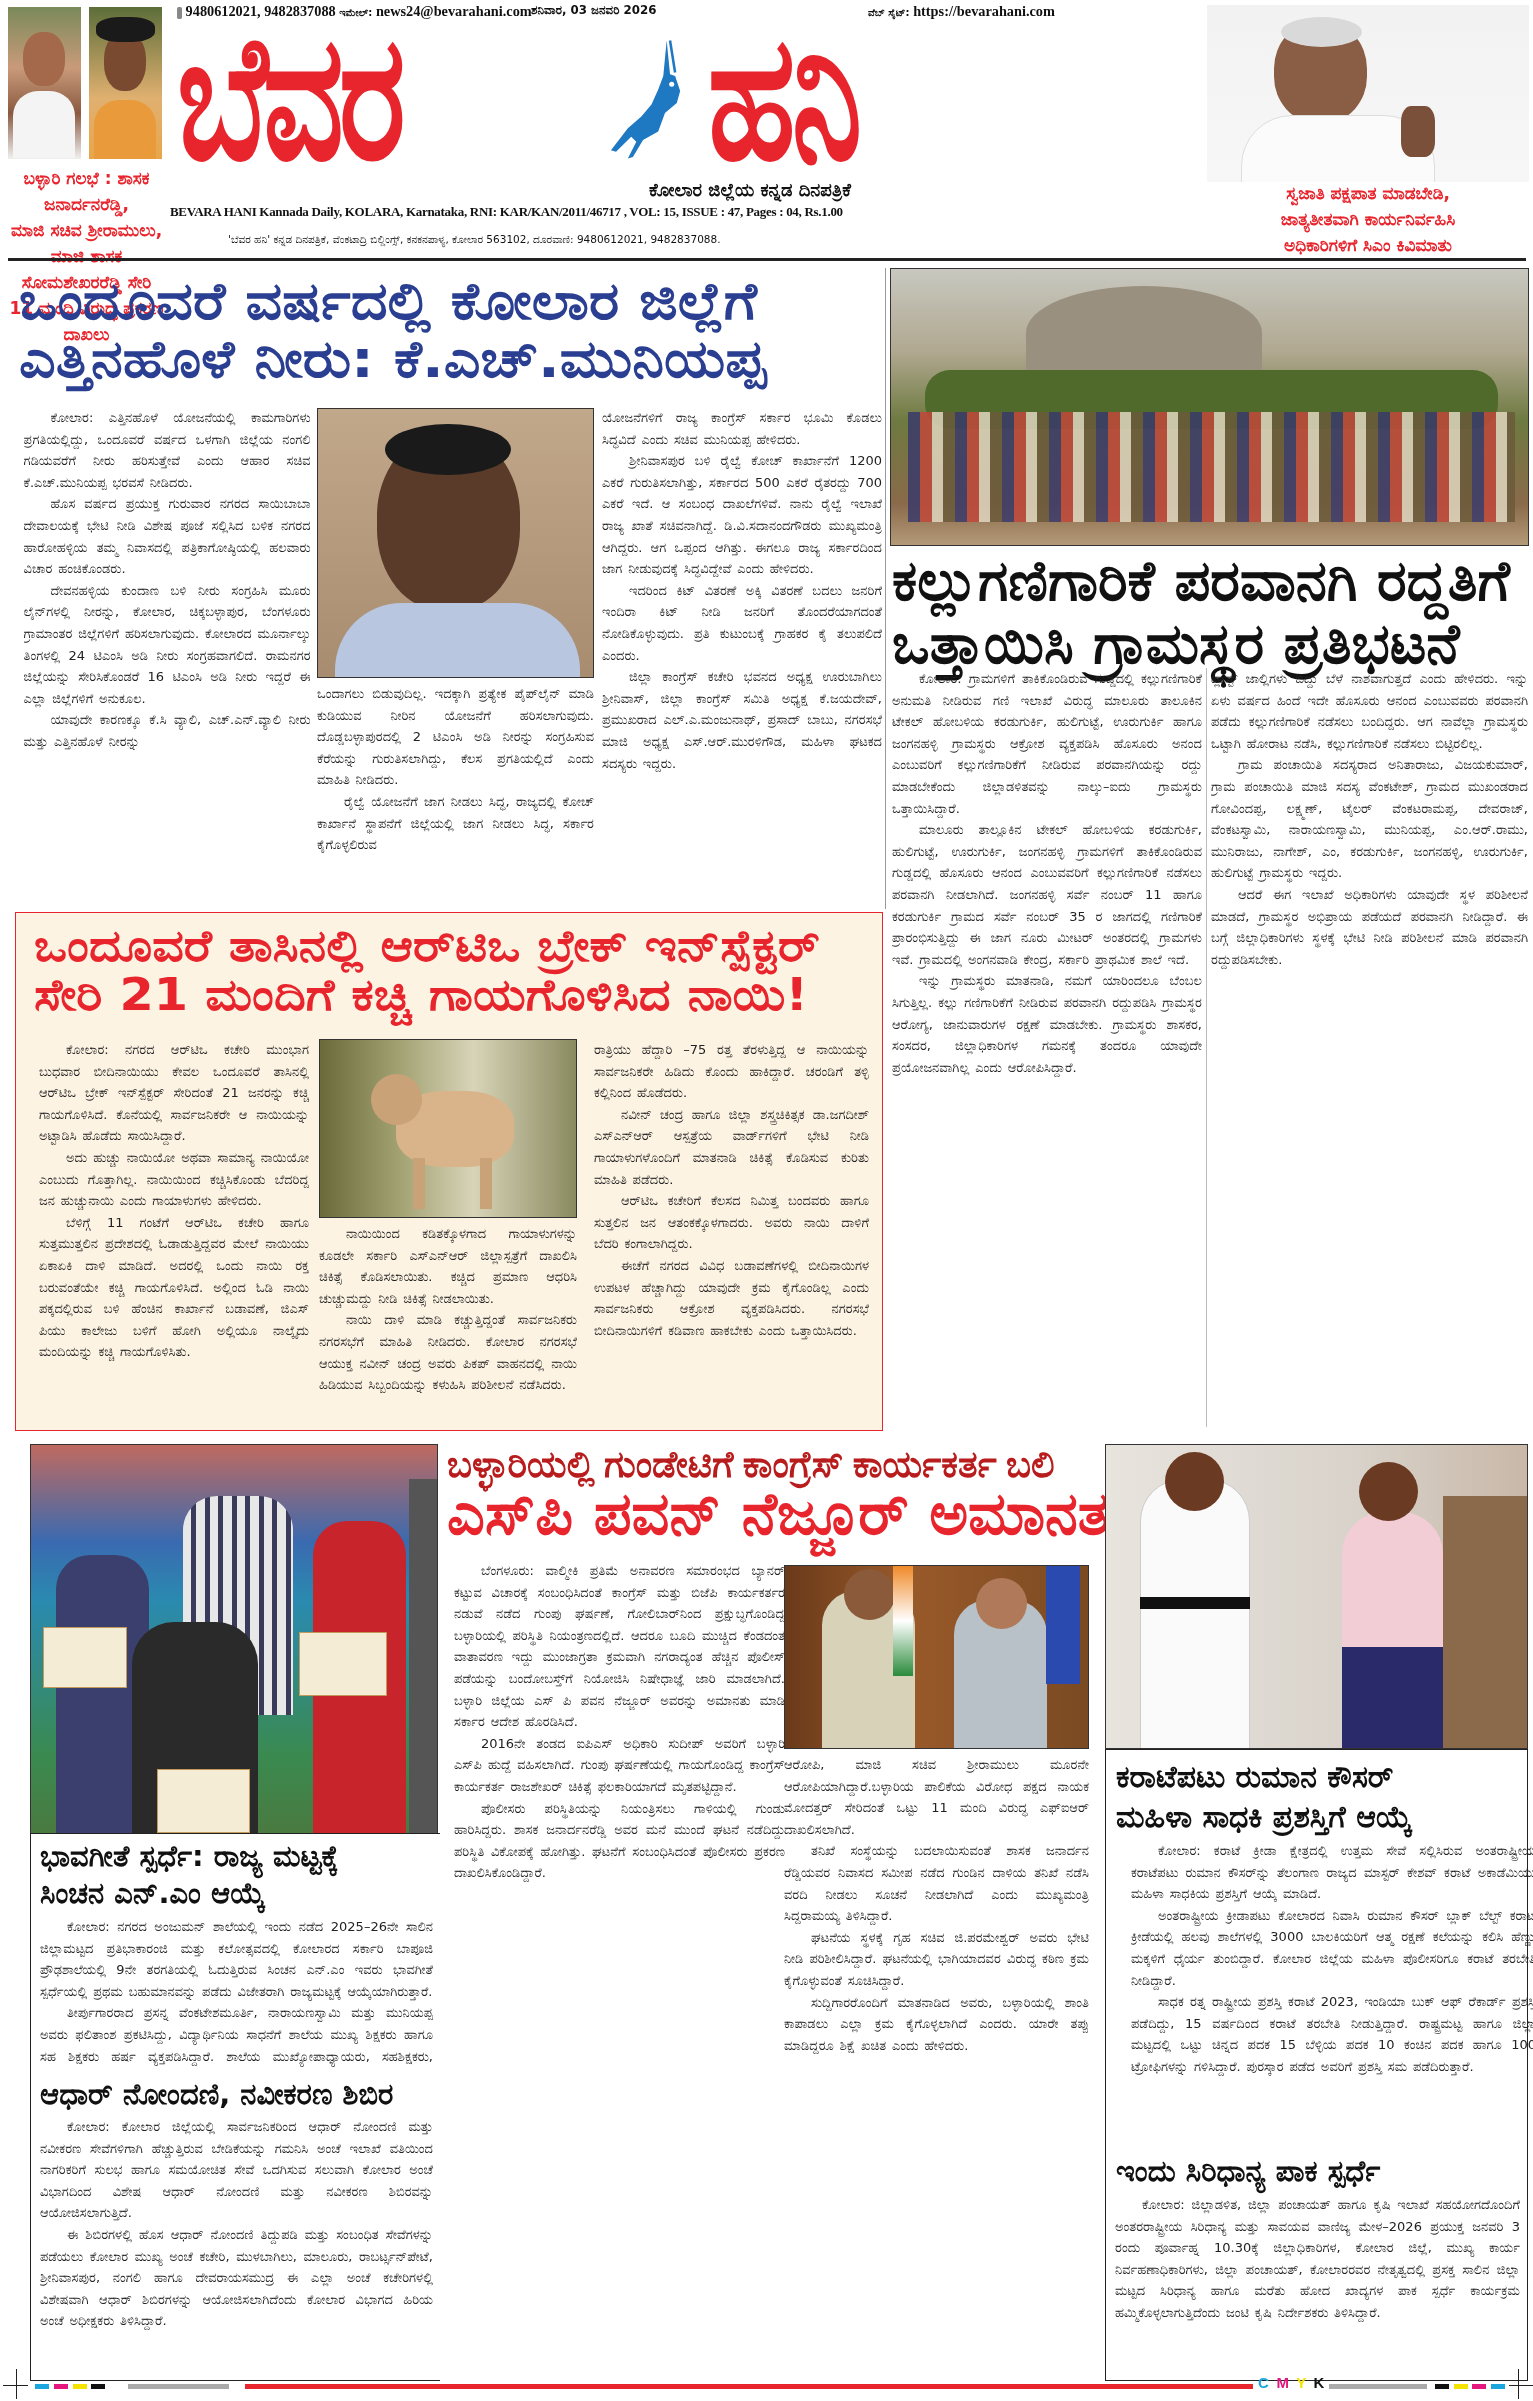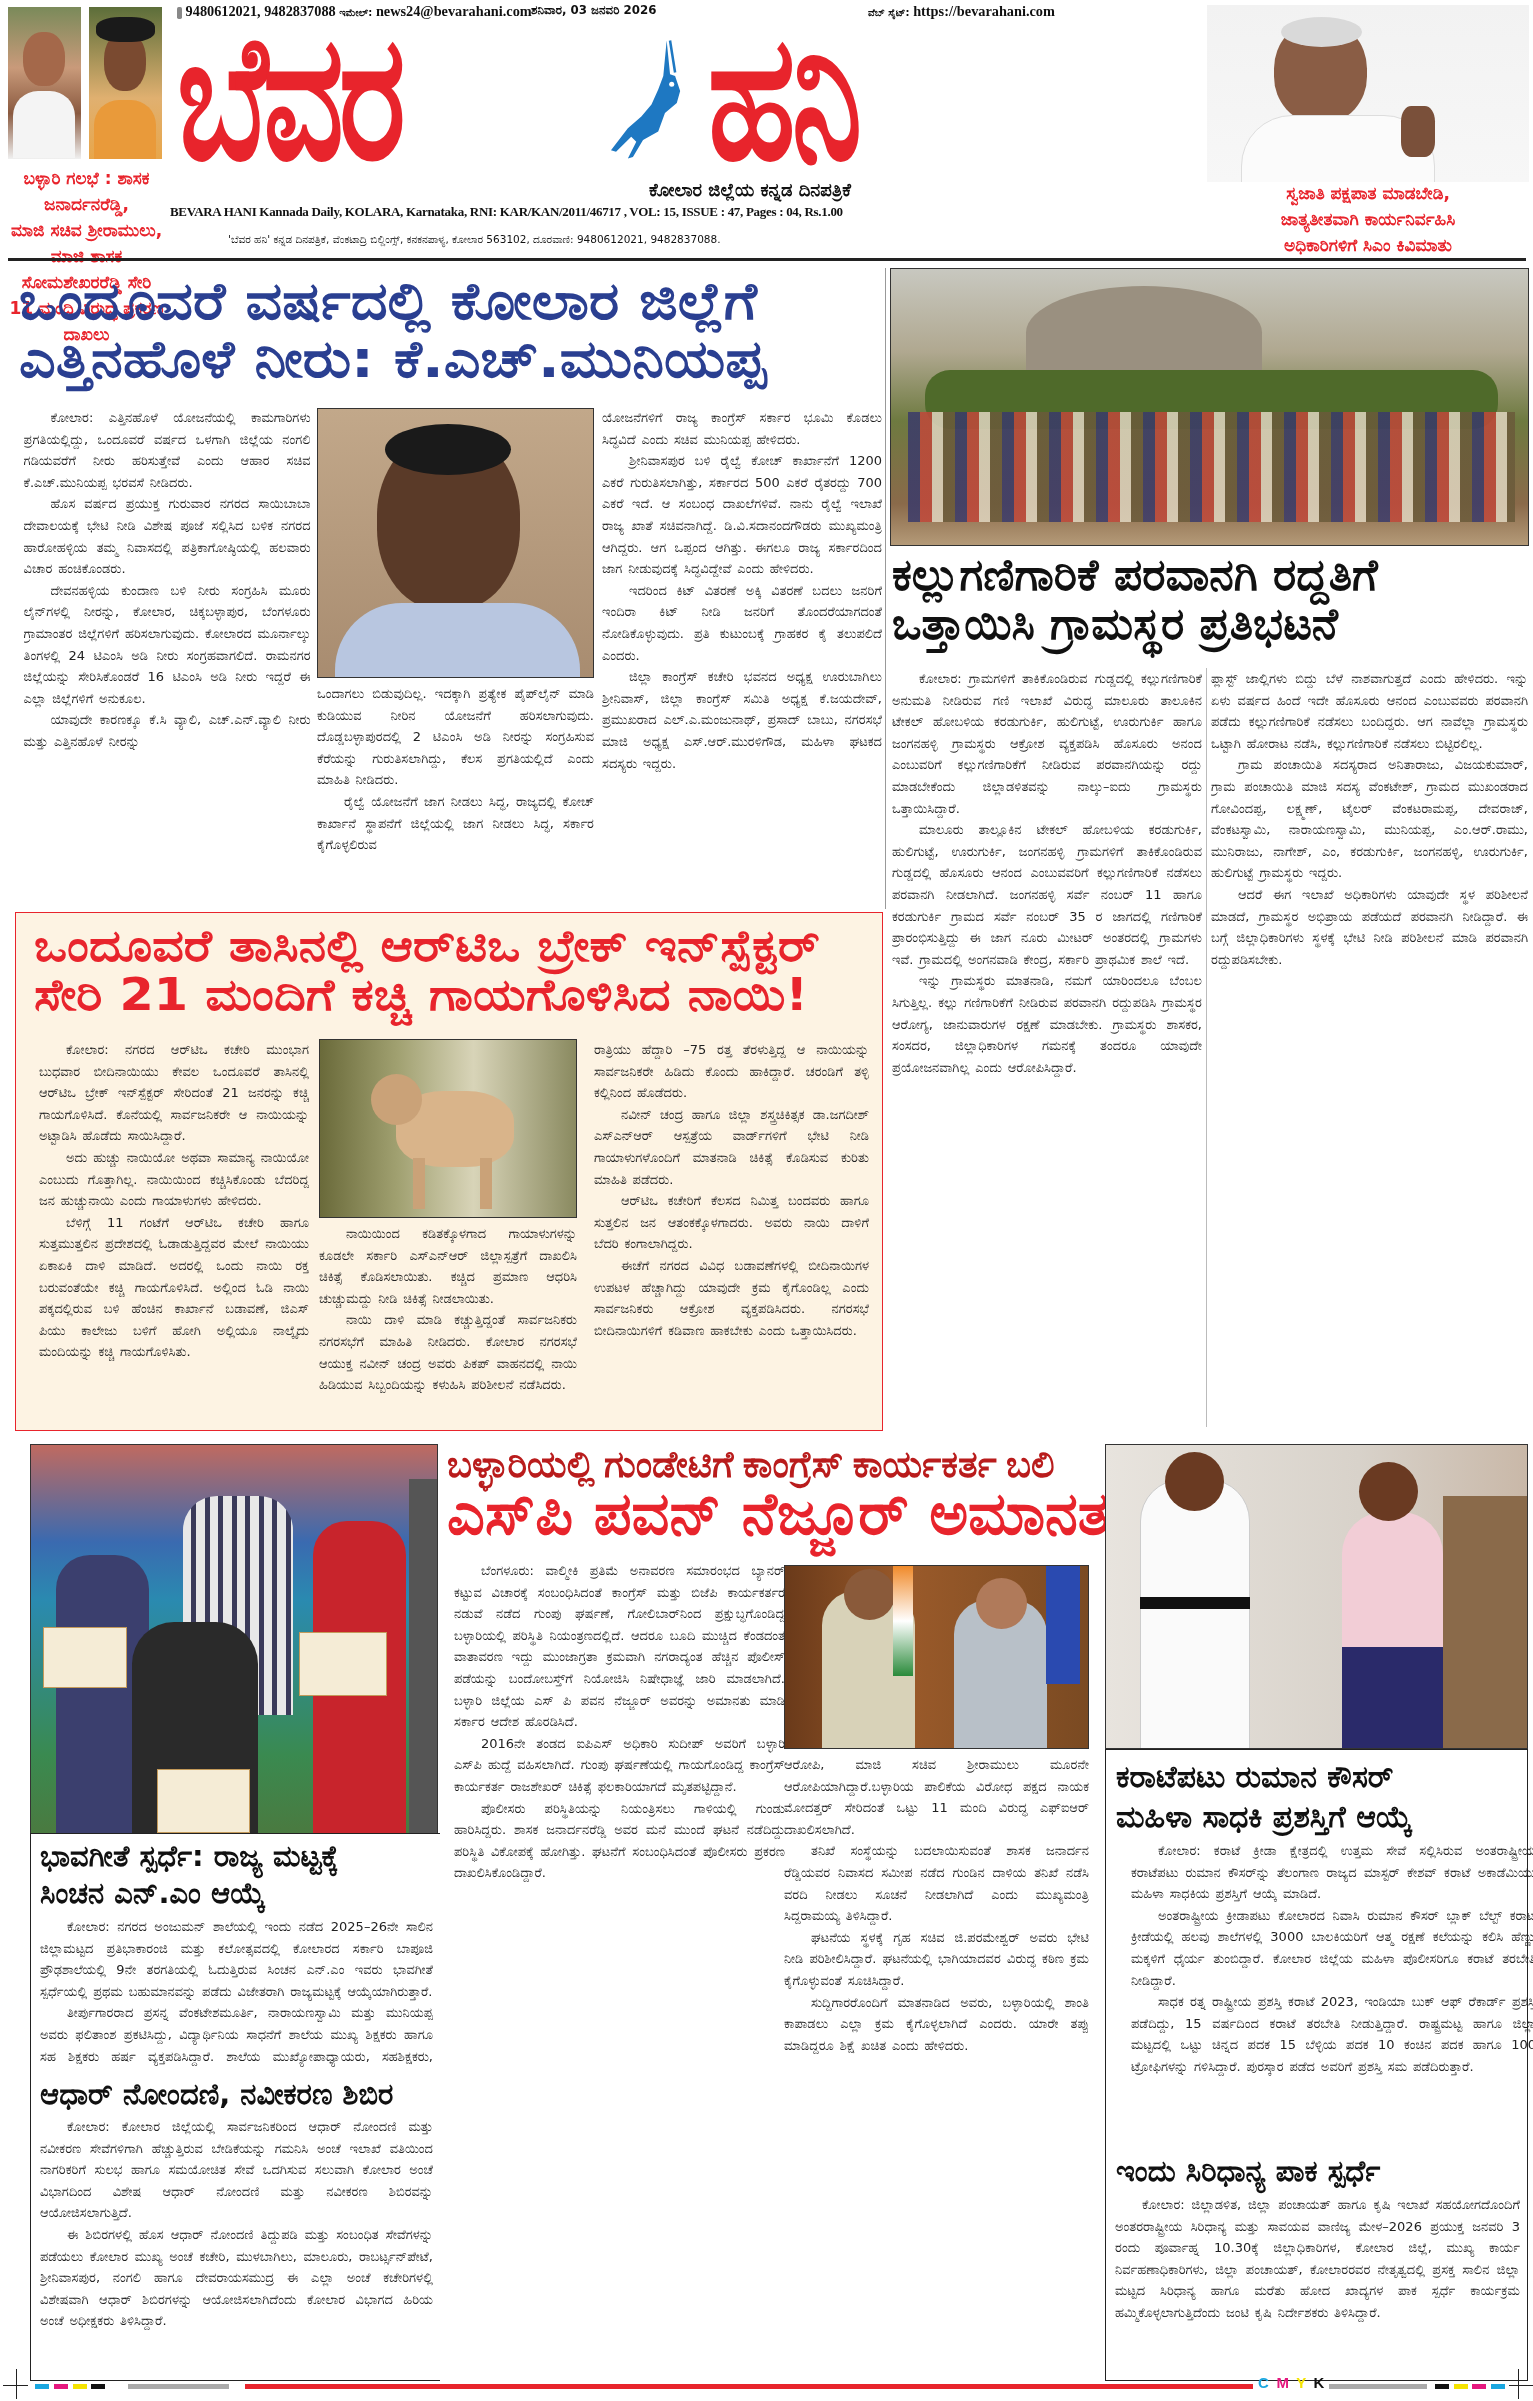--- a/index.html
+++ b/index.html
@@ -110,21 +110,21 @@
   <p>ಶ್ರೀನಿವಾಸಪುರ ಬಳಿ ರೈಲ್ವೆ ಕೋಚ್ ಕಾರ್ಖಾನೆಗೆ 1200 ಎಕರೆ ಗುರುತಿಸಲಾಗಿತ್ತು, ಸರ್ಕಾರದ 500 ಎಕರೆ ರೈತರದ್ದು 700 ಎಕರೆ ಇದೆ. ಆ ಸಂಬಂಧ ದಾಖಲೆಗಳಿವೆ. ನಾನು ರೈಲ್ವೆ ಇಲಾಖೆ ರಾಜ್ಯ ಖಾತೆ ಸಚಿವನಾಗಿದ್ದೆ. ಡಿ.ವಿ.ಸದಾನಂದಗೌಡರು ಮುಖ್ಯಮಂತ್ರಿ ಆಗಿದ್ದರು. ಆಗ ಒಪ್ಪಂದ ಆಗಿತ್ತು. ಈಗಲೂ ರಾಜ್ಯ ಸರ್ಕಾರದಿಂದ ಜಾಗ ನೀಡುವುದಕ್ಕೆ ಸಿದ್ಧವಿದ್ದೇವೆ ಎಂದು ಹೇಳಿದರು.</p>
   <p>ಇದರಿಂದ ಕಿಟ್ ವಿತರಣೆ ಅಕ್ಕಿ ವಿತರಣೆ ಬದಲು ಜನರಿಗೆ ಇಂದಿರಾ ಕಿಟ್ ನೀಡಿ ಜನರಿಗೆ ತೊಂದರೆಯಾಗದಂತೆ ನೋಡಿಕೊಳ್ಳುವುದು. ಪ್ರತಿ ಕುಟುಂಬಕ್ಕೆ ಗ್ರಾಹಕರ ಕೈ ತಲುಪಲಿದೆ ಎಂದರು.</p>
   <p>ಜಿಲ್ಲಾ ಕಾಂಗ್ರೆಸ್ ಕಚೇರಿ ಭವನದ ಅಧ್ಯಕ್ಷ ಊರುಬಾಗಿಲು ಶ್ರೀನಿವಾಸ್, ಜಿಲ್ಲಾ ಕಾಂಗ್ರೆಸ್ ಸಮಿತಿ ಅಧ್ಯಕ್ಷ ಕೆ.ಜಯದೇವ್, ಪ್ರಮುಖರಾದ ಎಲ್.ಎ.ಮಂಜುನಾಥ್, ಪ್ರಸಾದ್ ಬಾಬು, ನಗರಸಭೆ ಮಾಜಿ ಅಧ್ಯಕ್ಷ ಎಸ್.ಆರ್.ಮುರಳಿಗೌಡ, ಮಹಿಳಾ ಘಟಕದ ಸದಸ್ಯರು ಇದ್ದರು.</p>
 </div>
 
 <div class="photo" style="left:890px;top:268px;width:639px;height:278px;background:linear-gradient(180deg,#c8c8c0 0%,#b0a890 30%,#6e7a40 55%,#8a6a4a 85%,#b49a78 100%);">
   <div style="position:absolute;left:135px;top:17px;width:236px;height:93px;border-radius:50% 50% 10% 10%;background:#9a9080;"></div>
   <div style="position:absolute;left:34px;top:101px;width:573px;height:59px;background:#4f6a2a;border-radius:25px;"></div>
   <div style="position:absolute;left:17px;top:143px;width:607px;height:110px;background:repeating-linear-gradient(90deg,#3a3a6a 0 11.8px,#c0483a 11.8px 23.6px,#e0d6c0 23.6px 35px,#6a5a3a 35px 47px);opacity:0.85;"></div>
 </div>
-<div class="headline hl-black" style="left:892px;top:550px;font-size:44px;">
+<div class="headline hl-black" style="left:892px;top:550px;font-size:56px;">
   <div>ಕಲ್ಲುಗಣಿಗಾರಿಕೆ ಪರವಾನಗಿ ರದ್ದತಿಗೆ</div>
   <div>ಒತ್ತಾಯಿಸಿ ಗ್ರಾಮಸ್ಥರ ಪ್ರತಿಭಟನೆ</div>
 </div>
 <div class="col body-text" style="left:892px;top:668px;width:310px;height:1088px;">
   <p>ಕೋಲಾರ: ಗ್ರಾಮಗಳಿಗೆ ತಾಕಿಕೊಂಡಿರುವ ಗುಡ್ಡದಲ್ಲಿ ಕಲ್ಲುಗಣಿಗಾರಿಕೆ ಅನುಮತಿ ನೀಡಿರುವ ಗಣಿ ಇಲಾಖೆ ವಿರುದ್ಧ ಮಾಲೂರು ತಾಲೂಕಿನ ಟೇಕಲ್ ಹೋಬಳಿಯ ಕರಡುಗುರ್ಕಿ, ಹುಲಿಗುಟ್ಟೆ, ಊರುಗುರ್ಕಿ ಹಾಗೂ ಜಂಗನಹಳ್ಳಿ ಗ್ರಾಮಸ್ಥರು ಆಕ್ರೋಶ ವ್ಯಕ್ತಪಡಿಸಿ ಹೊಸೂರು ಅನಂದ ಎಂಬುವರಿಗೆ ಕಲ್ಲುಗಣಿಗಾರಿಕೆಗೆ ನೀಡಿರುವ ಪರವಾನಗಿಯನ್ನು ರದ್ದು ಮಾಡಬೇಕೆಂದು ಜಿಲ್ಲಾಡಳಿತವನ್ನು ನಾಲ್ಕು–ಐದು ಗ್ರಾಮಸ್ಥರು ಒತ್ತಾಯಿಸಿದ್ದಾರೆ.</p>
   <p>ಮಾಲೂರು ತಾಲ್ಲೂಕಿನ ಟೇಕಲ್ ಹೋಬಳಿಯ ಕರಡುಗುರ್ಕಿ, ಹುಲಿಗುಟ್ಟೆ, ಊರುಗುರ್ಕಿ, ಜಂಗನಹಳ್ಳಿ ಗ್ರಾಮಗಳಿಗೆ ತಾಕಿಕೊಂಡಿರುವ ಗುಡ್ಡದಲ್ಲಿ ಹೊಸೂರು ಆನಂದ ಎಂಬುವವರಿಗೆ ಕಲ್ಲುಗಣಿಗಾರಿಕೆ ನಡೆಸಲು ಪರವಾನಗಿ ನೀಡಲಾಗಿದೆ. ಜಂಗನಹಳ್ಳಿ ಸರ್ವೆ ನಂಬರ್ 11 ಹಾಗೂ ಕರಡುಗುರ್ಕಿ ಗ್ರಾಮದ ಸರ್ವೆ ನಂಬರ್ 35 ರ ಜಾಗದಲ್ಲಿ ಗಣಿಗಾರಿಕೆ ಪ್ರಾರಂಭಿಸುತ್ತಿದ್ದು ಈ ಜಾಗ ನೂರು ಮೀಟರ್ ಅಂತರದಲ್ಲಿ ಗ್ರಾಮಗಳು ಇವೆ. ಗ್ರಾಮದಲ್ಲಿ ಅಂಗನವಾಡಿ ಕೇಂದ್ರ, ಸರ್ಕಾರಿ ಪ್ರಾಥಮಿಕ ಶಾಲೆ ಇದೆ.</p>
   <p>ಇನ್ನು ಗ್ರಾಮಸ್ಥರು ಮಾತನಾಡಿ, ನಮಗೆ ಯಾರಿಂದಲೂ ಬೆಂಬಲ ಸಿಗುತ್ತಿಲ್ಲ. ಕಲ್ಲು ಗಣಿಗಾರಿಕೆಗೆ ನೀಡಿರುವ ಪರವಾನಗಿ ರದ್ದುಪಡಿಸಿ ಗ್ರಾಮಸ್ಥರ ಆರೋಗ್ಯ, ಜಾನುವಾರುಗಳ ರಕ್ಷಣೆ ಮಾಡಬೇಕು. ಗ್ರಾಮಸ್ಥರು ಶಾಸಕರ, ಸಂಸದರ, ಜಿಲ್ಲಾಧಿಕಾರಿಗಳ ಗಮನಕ್ಕೆ ತಂದರೂ ಯಾವುದೇ ಪ್ರಯೋಜನವಾಗಿಲ್ಲ ಎಂದು ಆರೋಪಿಸಿದ್ದಾರೆ.</p>
 </div>
 <div class="col body-text" style="left:1211px;top:668px;width:317px;height:759px;">
   <p style="text-indent:0">ಪ್ಲಾಸ್ಟ್ ಜಾಲ್ಲಿಗಳು ಬಿದ್ದು ಬೆಳೆ ನಾಶವಾಗುತ್ತದೆ ಎಂದು ಹೇಳಿದರು. ಇನ್ನು ಏಳು ವರ್ಷದ ಹಿಂದೆ ಇದೇ ಹೊಸೂರು ಆನಂದ ಎಂಬುವವರು ಪರವಾನಗಿ ಪಡೆದು ಕಲ್ಲುಗಣಿಗಾರಿಕೆ ನಡೆಸಲು ಬಂದಿದ್ದರು. ಆಗ ನಾವೆಲ್ಲಾ ಗ್ರಾಮಸ್ಥರು ಒಟ್ಟಾಗಿ ಹೋರಾಟ ನಡೆಸಿ, ಕಲ್ಲುಗಣಿಗಾರಿಕೆ ನಡೆಸಲು ಬಿಟ್ಟಿರಲಿಲ್ಲ.</p>

